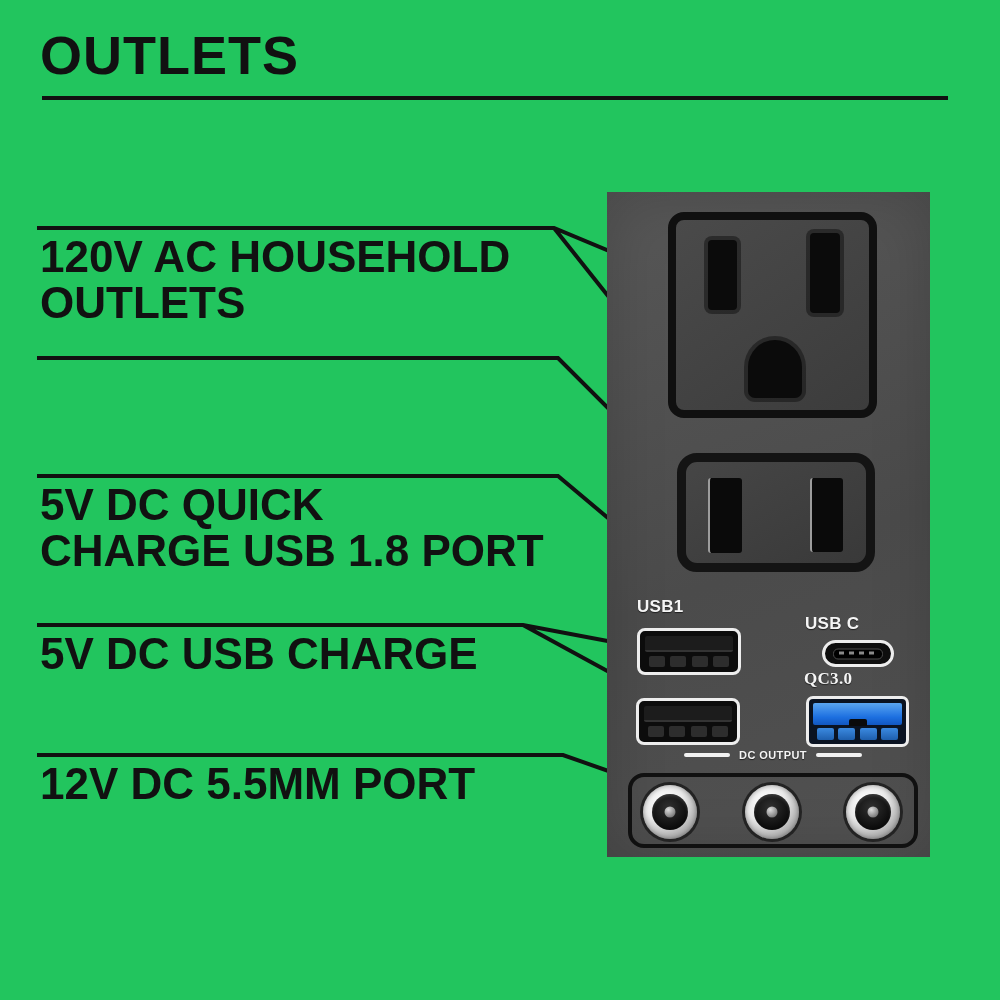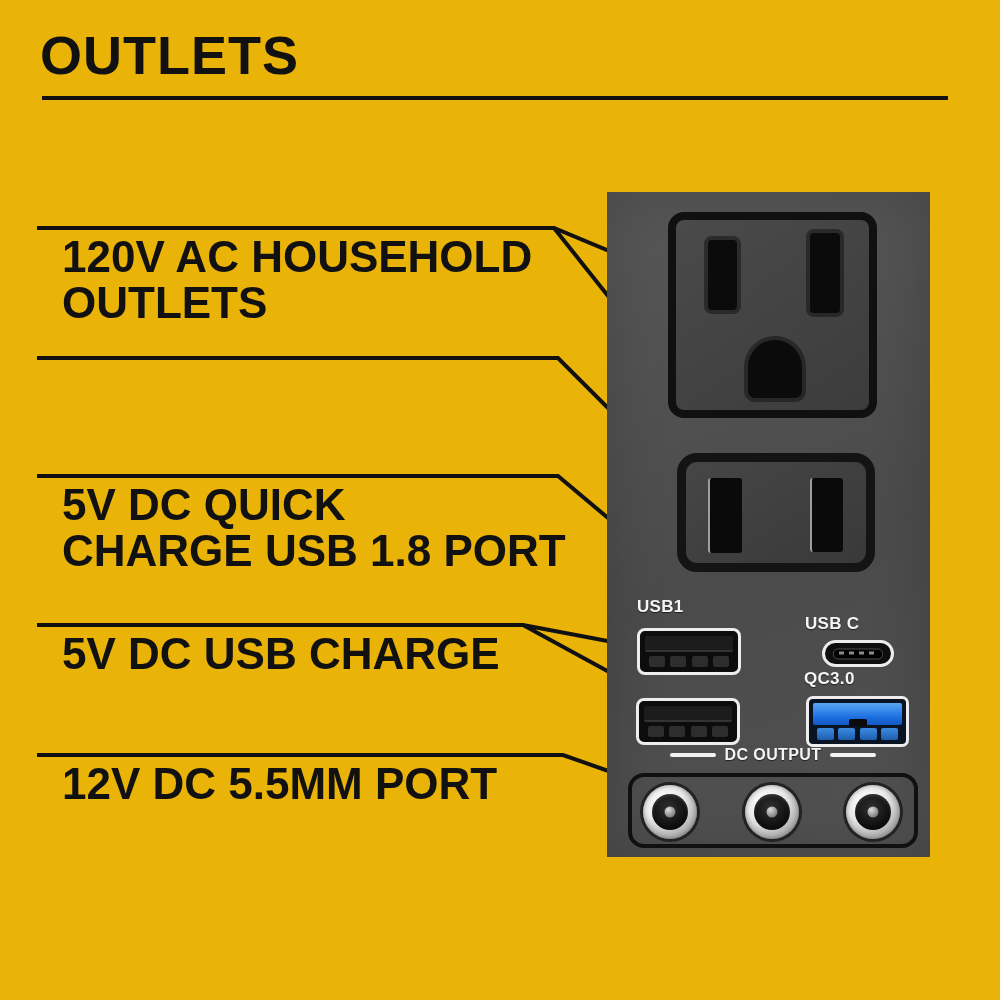--- a/index.html
+++ b/index.html
@@ -1,29 +1,29 @@
 <!DOCTYPE html>
 <html><head>
 <meta charset="utf-8">
 <style>
   html,body{margin:0;padding:0;background:#ffffff;}
   #stage{
-    position:relative;width:1000px;height:1000px;background:#eab308;overflow:hidden;
+    position:relative;width:1000px;height:1000px;background:#22c55e;overflow:hidden;
     font-family:"Liberation Sans",sans-serif;color:#111;
   }
   
   .title{
     position:absolute;left:40px;top:26px;font-size:54px;font-weight:800;
     letter-spacing:1px;line-height:58px;white-space:nowrap;
   }
   .title-underline{position:absolute;left:42px;top:96px;width:906px;height:4px;background:#111;}
   
   .callout{
     position:absolute;left:40px;width:600px;font-size:44px;font-weight:800;
-    line-height:46px;white-space:nowrap;letter-spacing:0;margin-left:22px;
+    line-height:46px;white-space:nowrap;letter-spacing:0;
   }
   .co-1{top:234px;} .co-2{top:364px;} .co-3{top:482px;} .co-4{top:631px;} .co-5{top:761px;}
   
   svg.lines{position:absolute;left:0;top:0;width:1000px;height:1000px;pointer-events:none;}
   svg.lines path{stroke:#111;stroke-width:4;fill:none;}
   
   .panel{
     position:absolute;left:607px;top:192px;width:323px;height:665px;
     background:linear-gradient(160deg,#575757 0%,#4b4b4b 55%,#515151 100%);
     box-shadow:inset 0 0 60px rgba(0,0,0,.18);
@@ -89,21 +89,21 @@
   }
   .qc-notch{position:absolute;left:50%;bottom:-1px;transform:translateX(-50%);width:18px;height:7px;background:#0a0a0a;border-radius:2px 2px 0 0;}
   .qc-pins{position:absolute;left:8px;right:8px;bottom:4px;height:12px;display:flex;justify-content:space-between;}
   .qc-pins div{width:17px;height:100%;background:linear-gradient(180deg,#3b8ae0,#1e5fae);border-radius:2px;}
   
   .dc-label-row{
     position:absolute;left:21px;top:552px;width:290px;height:22px;
     display:flex;align-items:center;justify-content:center;gap:9px;
   }
   .dc-dash{width:46px;height:4px;background:#f2f2f2;border-radius:2px;}
-  .dc-label{color:#f5f5f5;font-weight:700;font-size:16px;letter-spacing:.4px;text-shadow:0 1px 1px rgba(0,0,0,.6);}
+  .dc-label{color:#f5f5f5;font-weight:700;font-size:11px;letter-spacing:.4px;text-shadow:0 1px 1px rgba(0,0,0,.6);}
   .dc-box{
     position:absolute;left:21px;top:581px;width:290px;height:75px;box-sizing:border-box;
     border:4px solid #101010;border-radius:16px;
   }
   .jack{
     position:absolute;top:8px;width:54px;height:54px;border-radius:50%;
     background:radial-gradient(circle at 38% 32%,#ffffff,#e9e9e9 40%,#b9b9b9 65%,#7d7d7d 100%);
     box-shadow:0 0 0 3px #232323, inset 0 0 5px rgba(0,0,0,.35);
   }
   .jack-1{left:11px;} .jack-2{left:113px;} .jack-3{left:214px;}
@@ -183,21 +183,21 @@
     <div class="usba p-usb2">
       <div class="usba-tongue"></div>
       <div class="usba-pins">
           <div></div>
           <div></div>
           <div></div>
           <div></div>
         </div>
     </div>
 
-    <div class="port-label" style="left:197px;top:478px;width:106px;">QC3.0</div>
+    <div class="port-label" style="left:197px;top:478px;width:106px;font-family:Liberation Serif, serif;">QC3.0</div>
     <div class="qc">
       <div class="qc-tongue">
         <div class="qc-notch"></div>
       </div>
       <div class="qc-pins">
           <div></div>
           <div></div>
           <div></div>
           <div></div>
         </div>

